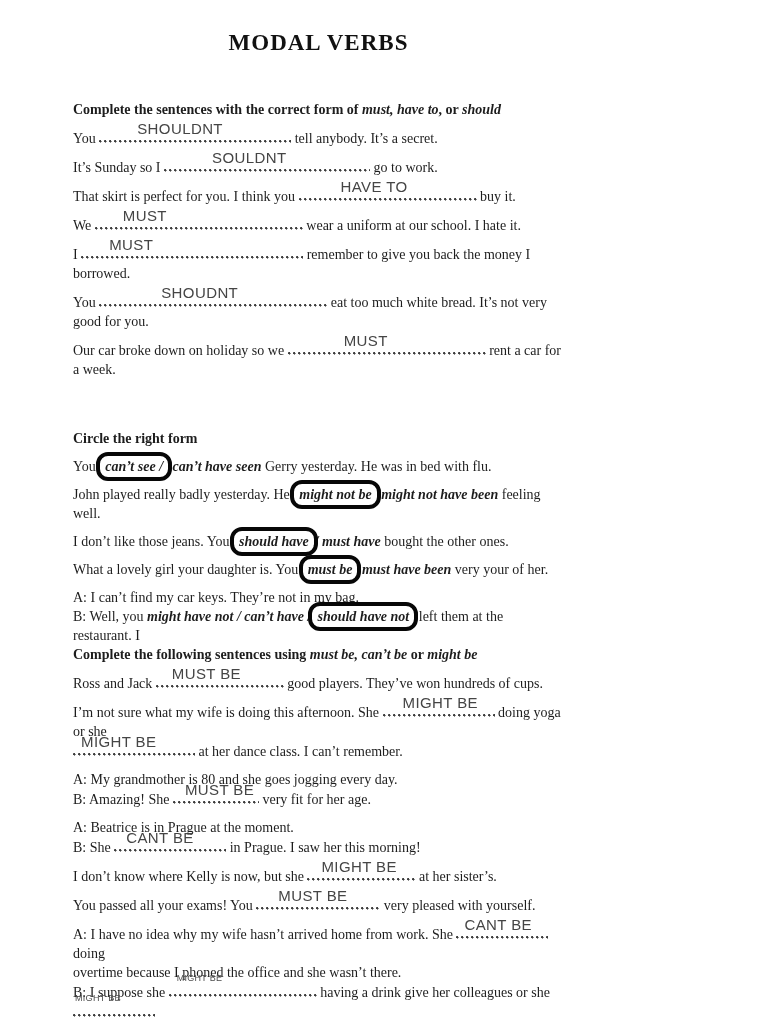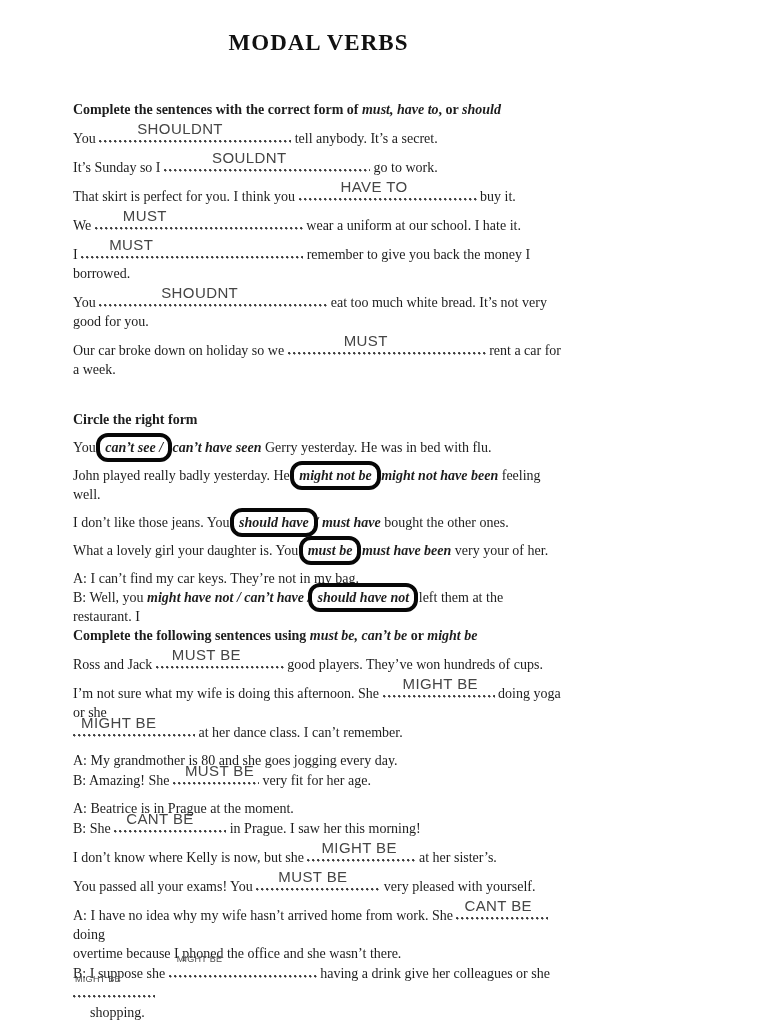--- a/index.html
+++ b/index.html
@@ -10,21 +10,21 @@
   }
   .page{padding:30px 60px 0 73px;box-sizing:border-box;width:624px;}
   .title{
     text-align:center;font-weight:bold;font-size:23px;letter-spacing:1px;
     margin:0 0 44px 0;color:#111;
   }
   p{margin:0 0 9px 0;line-height:19px;}
   p.t{margin-bottom:0;}
   .h{font-weight:bold;}
   .bi{font-weight:bold;font-style:italic;}
-  .mt1{margin-top:31px;}
+  .mt1{margin-top:50px;}
   .mt2{}
   .hd{margin-bottom:9px;}
   .ind{padding-left:17px;}
   .blank{
     position:relative;display:inline-block;height:15px;vertical-align:baseline;
     background:radial-gradient(circle at 1.3px 1.3px,#3d3d3d 1.05px,transparent 1.45px) left bottom / 5px 3px repeat-x;
   }
   .ans{
     position:absolute;bottom:5px;white-space:nowrap;
     font-family:"Liberation Sans",sans-serif;font-size:15px;color:#454545;

